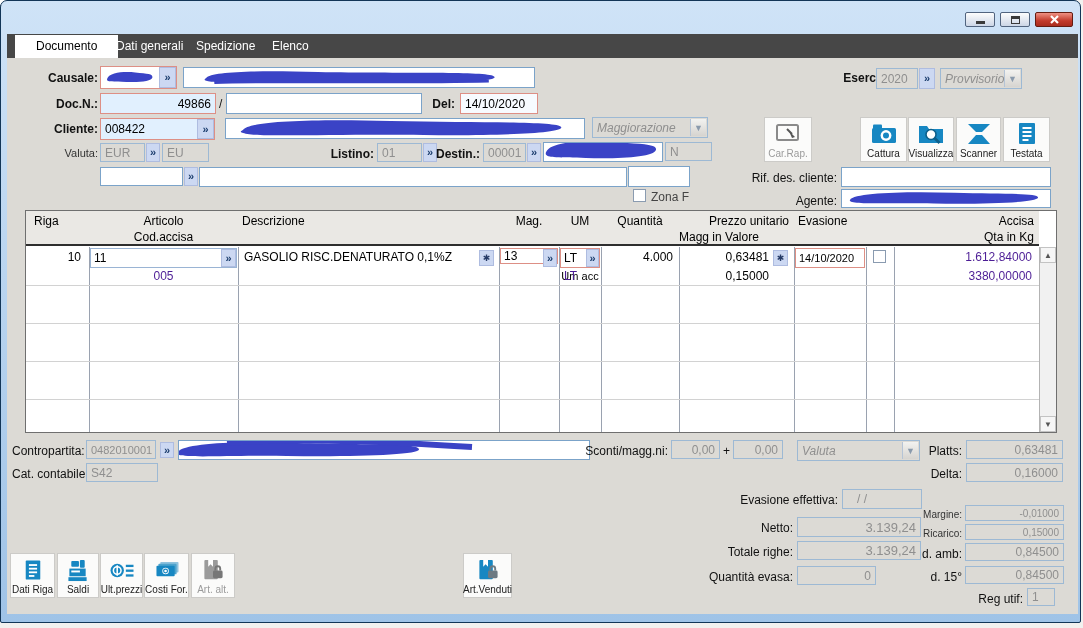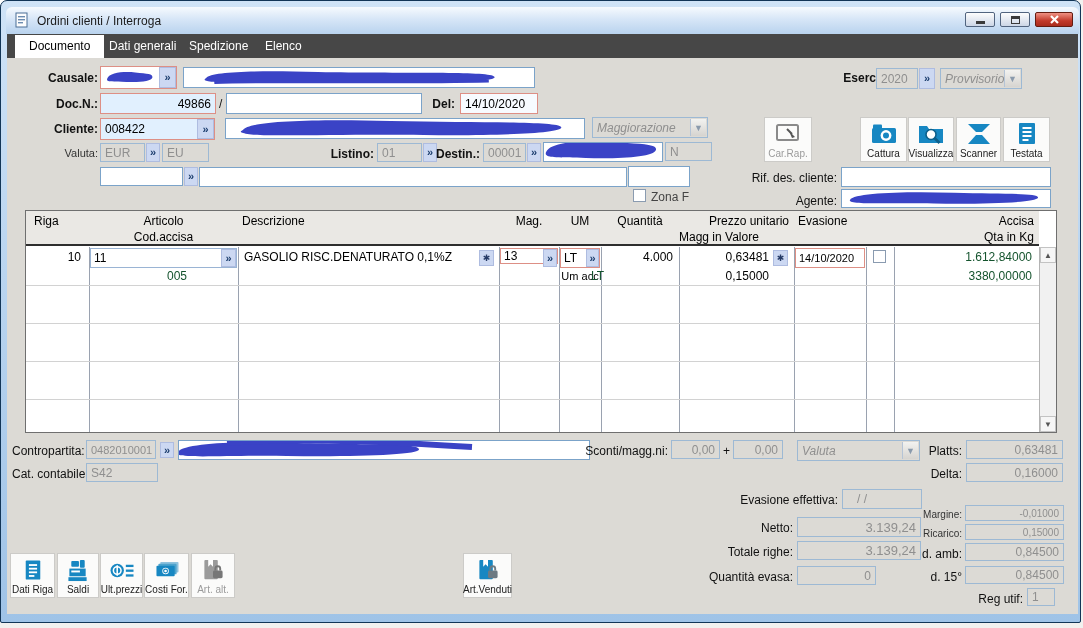--- a/index.html
+++ b/index.html
@@ -39,59 +39,49 @@
   .scrib { position:absolute; pointer-events:none; }
 
   
   .win-frame { position:absolute; left:0; top:4; width:1081px; height:623px;
                border:1px solid #123557; border-radius:7px 7px 2px 2px;
                background:linear-gradient(#cfe3f7,#9fc3e7); }
   .titlebar { position:absolute; left:5px; top:6px; width:1073px; height:27px; border-radius:6px 6px 0 0;
               background:linear-gradient(#f6fafe, #d7e6f7 45%, #b9d3ee); display:flex; align-items:center; }
   .tabbar { position:absolute; left:6px; top:33px; width:1071px; height:24px; background:#474747; }
   .content { position:absolute; left:6px; top:57px; width:1071px; height:556px; background:#dcdad5; }
-  .tab { position:absolute; top:1px; height:23px; line-height:23px; padding:0 14px; font-size:12px; color:#fff; cursor:pointer; }
+  .tab { position:absolute; top:1px; height:23px; line-height:23px; padding:0 21px; font-size:12px; color:#fff; cursor:pointer; }
   .tab.active { background:#fff; color:#000; }
 
   .winbtn { position:absolute; top:11px; height:15px; border:1px solid #51647f; border-radius:2px;
             background:linear-gradient(#fdfdfd,#ccd6e6); cursor:pointer; display:flex; align-items:center; justify-content:center; }
   .winbtn.close { background:linear-gradient(#ef9184,#c23a2b 60%,#a92c1e); border-color:#641c12; }
 
   
   .grid { position:absolute; left:25px; top:210px; width:1032px; height:223px; background:#fff; border:1px solid #6f6f6f; }
   .ghead { position:absolute; left:0; top:0; width:1013px; height:35px; background:#eae8e4; border-bottom:2px solid #2e2e2e; }
   .gh { position:absolute; font-size:12px; color:#000; white-space:nowrap; }
   .vline { position:absolute; width:1px; top:36px; height:185px; background:#9aa2b0; }
   .hsep { position:absolute; left:0; width:1013px; height:1px; background:#d2d2d2; }
   .gcell { position:absolute; font-size:12px; color:#000; white-space:nowrap; overflow:hidden; }
-  .gcell.gray { color:#14532d;padding-left:27px; }
+  .gcell.gray { color:#4c1d95; }
   .gfld { position:absolute; background:#fff; border:1px solid #9ab4d4; font-size:12px; display:flex; align-items:center; padding:0 3px; white-space:nowrap; }
   .gfld.red { border-color:#dd8f85; }
 
   .vscroll { position:absolute; right:0; top:36px; width:17px; height:185px; background:#f1f1f1; border-left:1px solid #b3b3b3; }
   .sbtn { position:absolute; left:0; width:16px; height:16px; background:#f6f6f6; border:1px solid #c3c3c3;
           color:#555; font-size:8px; display:flex; align-items:center; justify-content:center; cursor:pointer; }
 </style>
 </head>
 <body>
 
 <div class="abs" style="left:0;top:0;width:447px;height:6px;background:#fff;border-bottom:1px solid #9a9a9a;border-right:1px solid #9a9a9a;"></div>
 
 <div class="win-frame">
 
-  <div class="titlebar">
-
-    <svg class="abs" style="left:8px;top:5px;" width="16" height="16" viewBox="0 0 16 16">
-      <rect x="2" y="1" width="11" height="14" fill="#fdfdfd" stroke="#4a6f96"></rect>
-      <rect x="4" y="4" width="7" height="1.4" fill="#6c8cb0"></rect>
-      <rect x="4" y="7" width="7" height="1.4" fill="#6c8cb0"></rect>
-      <rect x="4" y="10" width="5" height="1.4" fill="#6c8cb0"></rect>
-    </svg>
-    <span class="lbl" style="left:31px;top:7px;color:#1b1b1b;">Ordini clienti / Interroga</span>
-  </div>
 
   <div class="winbtn" style="left:964px;width:30px;">
     <div style="width:9px;height:3px;background:#3a3a3a;margin-top:6px;"></div>
   </div>
   <div class="winbtn" style="left:999px;width:30px;">
     <div style="width:9px;height:8px;border:1.5px solid #3a3a3a;border-top-width:3px;"></div>
   </div>
   <div class="winbtn close" style="left:1034px;width:38px;">
     <svg width="9" height="9" viewBox="0 0 9 9">
       <line x1="1" y1="1" x2="8" y2="8" stroke="#fff" stroke-width="2.2"></line>

